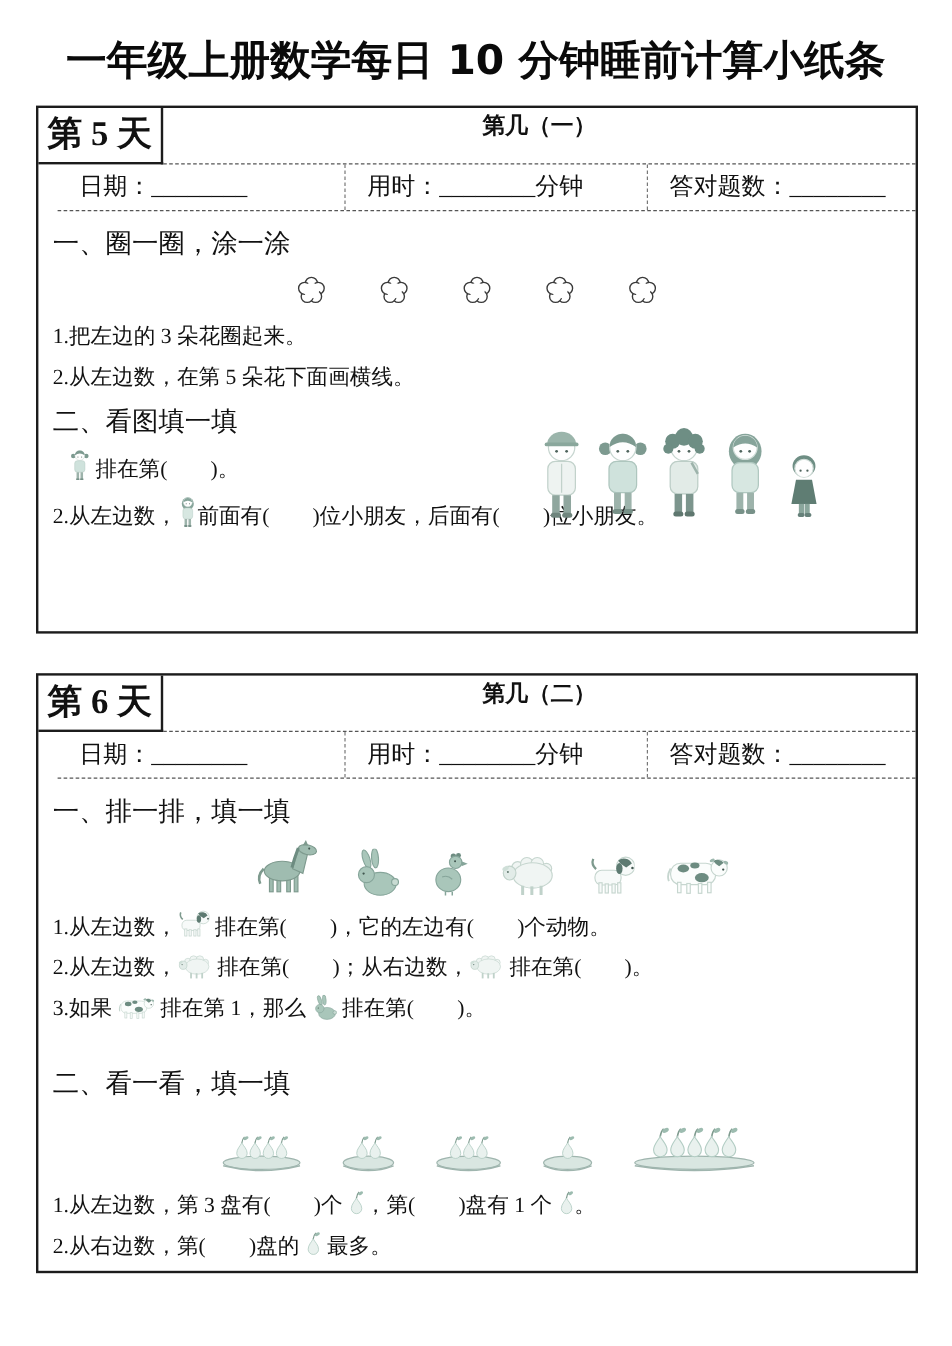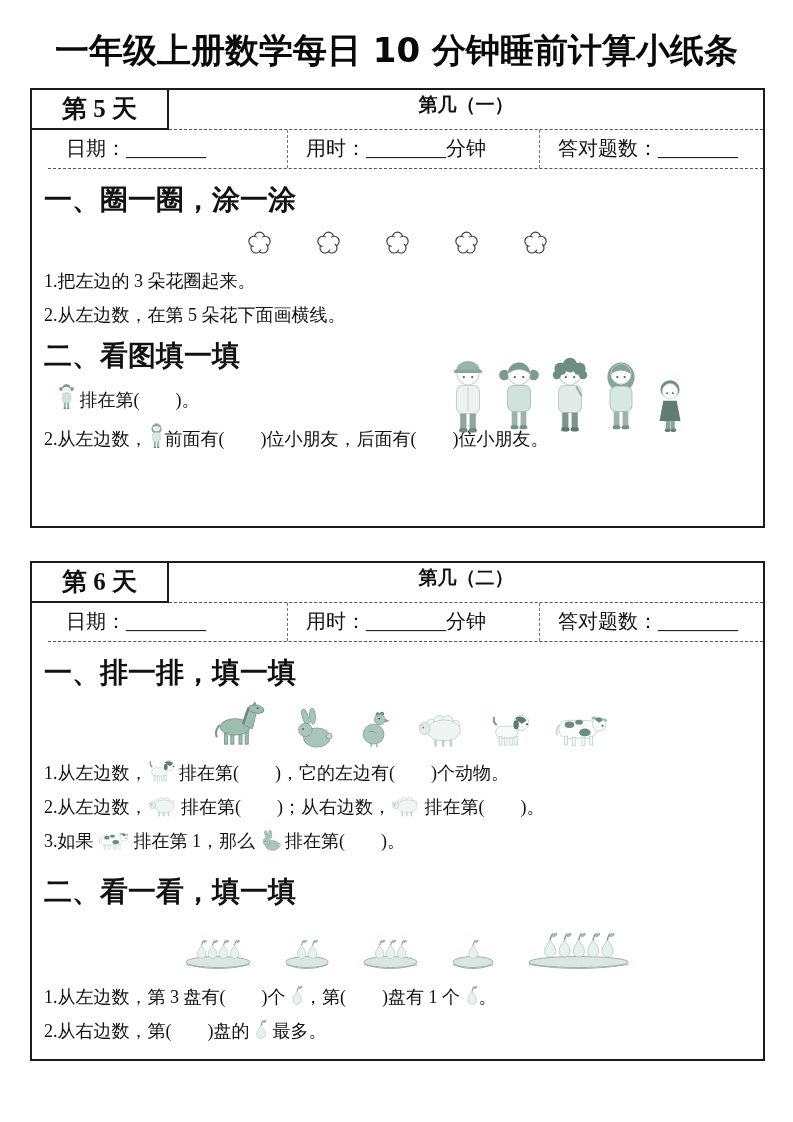--- a/index.html
+++ b/index.html
@@ -4,47 +4,47 @@
 <style>
   html,body{margin:0;padding:0;background:#ffffff;}
   .page{position:relative;width:793px;height:1122px;background:#ffffff;color:#111;
         font-family:"Liberation Serif","DejaVu Serif",serif;overflow:hidden;}
   .page-title{font-family:"DejaVu Sans","Liberation Sans",sans-serif;font-weight:800;
         font-size:34px;text-align:center;margin:28px 0 14px;letter-spacing:0px;color:#0a0a0a;}
   .sheet{margin-left:30px;width:735px;border:2px solid #1c1c1c;box-sizing:border-box;background:#fff;}
   .sheet-1{height:440px;}
   .sheet-2{height:500px;margin-top:33px;}
   .trow{display:flex;font-weight:bold;}
-  .day-cell{width:137px;border-right:2px solid #1c1c1c;border-bottom:2px solid #1c1c1c;
-        font-size:25px;text-align:center;padding:2px 0 3px;box-sizing:border-box;}
+  .day-cell{width:104px;border-right:2px solid #1c1c1c;border-bottom:2px solid #1c1c1c;
+        font-size:29px;text-align:center;padding:2px 0 3px;box-sizing:border-box;}
   .title-cell{flex:1;text-align:center;font-size:19px;border-bottom:1px dashed #555;padding:2px 0 3px;}
   .meta{display:flex;border-bottom:1px dashed #555;font-size:20px;margin-left:16px;}
   .meta>div{padding:5px 0 6px 18px;box-sizing:border-box;white-space:nowrap;}
   .m1{width:240px;border-right:1px dashed #777;}
   .m2{width:252px;border-right:1px dashed #777;}
   .m3{flex:1;}
   .content{padding:4px 12px 0;}
-  .heading{font-size:28px;margin:8px 0 4px;font-weight:bold;}
+  .heading{font-size:22px;margin:8px 0 4px;font-weight:normal;}
   .qline{font-size:18px;margin:7px 0;line-height:1.5;}
   .indent{padding-left:14px;}
   .flowers-row{display:flex;justify-content:center;gap:42px;margin:10px 0 12px;}
   .flower{width:27px;height:27px;}
   .sec2{position:relative;}
   .children-row{position:absolute;top:18px;right:60px;display:flex;align-items:flex-end;gap:5px;}
   .child{width:46px;height:86px;}
   .child-girl-small{width:42px;height:86px;}
   .animals-row{display:flex;justify-content:center;align-items:flex-end;gap:26px;margin:8px 0 10px;padding-left:20px;}
   .animal-horse{width:58px;height:48px;}
   .animal-rabbit{width:40px;height:40px;}
   .animal-chicken{width:32px;height:38px;}
   .animal-sheep{width:48px;height:35px;}
   .animal-dog{width:38px;height:36px;}
   .animal-cow{width:52px;height:35px;}
   .plates-row{display:flex;justify-content:center;align-items:flex-end;gap:30px;margin:12px 0 10px;padding-left:20px;}
-  .heading-gap{margin-top:18px;}
+  .heading-gap{margin-top:34px;}
   .inline-icon{vertical-align:-4px;}
   .icon-dog{width:27px;height:25px;}
   .icon-sheep{width:29px;height:21px;}
   .icon-cow{width:31px;height:20px;}
   .icon-rabbit{width:21px;height:21px;}
   .icon-girl-pigtails,.icon-girl-long{width:17px;height:31px;vertical-align:-7px;}
   .icon-pear{width:14px;height:21px;vertical-align:-3px;}
   .symdefs{position:absolute;width:0;height:0;overflow:hidden;}
 </style>
 </head>

